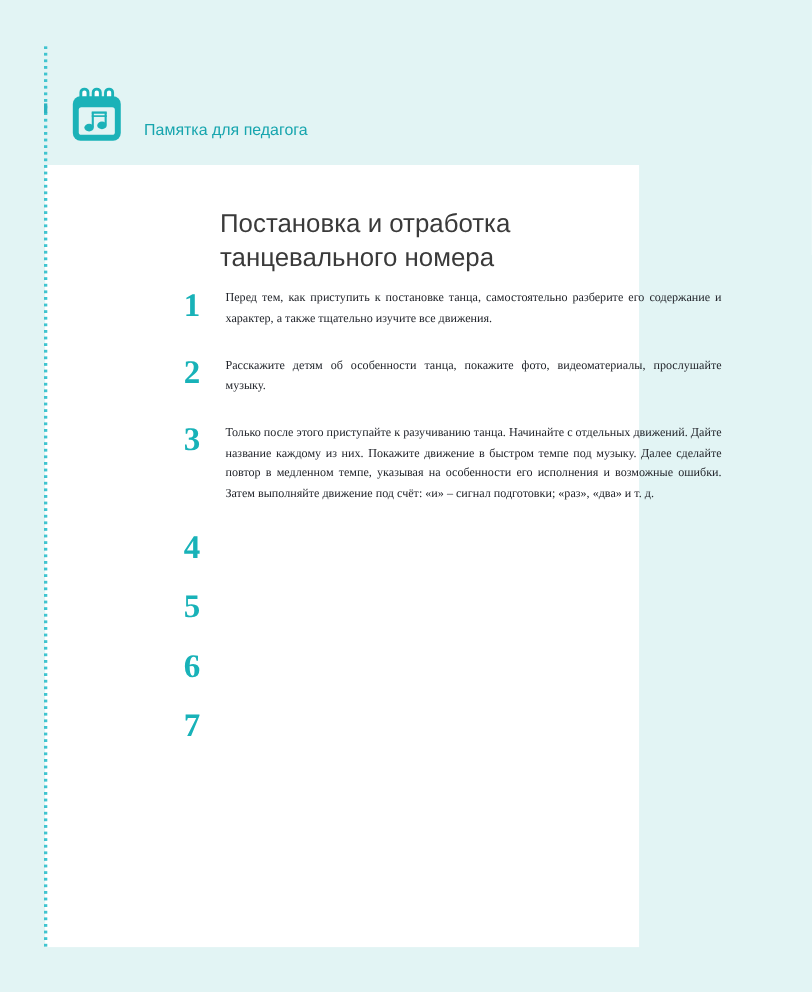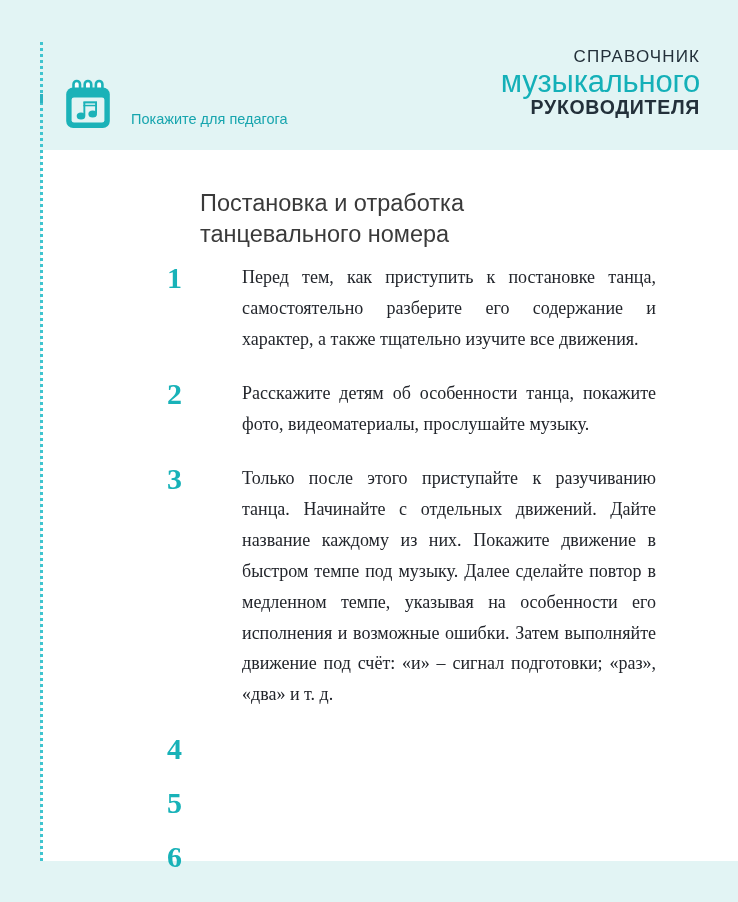--- a/index.html
+++ b/index.html
@@ -101,21 +101,21 @@
     margin-left: 17px;
     padding-bottom: 3px;
     white-space: nowrap;
   }
 
   
   .page-panel {
     position: absolute;
     left: 41px;
     top: 150px;
-    width: 698px;
+    width: 540px;
     height: 711px;
     background: #ffffff;
   }
 
   .doc-title {
     position: absolute;
     left: 159px;
     top: 38px;
     width: 420px;
     font-size: 23.5px;
@@ -143,26 +143,25 @@
     font-weight: 700;
     font-size: 30px;
     line-height: 1;
     color: #18b2b8;
     padding-top: 1px;
     text-align: left;
   }
   .step-text {
     flex: 1 1 auto;
     font-family: "Liberation Serif", serif;
-    font-size: 18px;
+    font-size: 11px;
     line-height: 1.72;
     color: #22252b;
     text-align: justify;
     hyphens: manual;
-    margin-left: 37px;
   }
 </style>
 </head>
 <body>
 
 <div class="header-band">
 
   <div class="badge-row">
     <span class="calendar-icon">
       <svg width="52" height="52" viewBox="0 0 52 52" aria-hidden="true">
@@ -177,28 +176,23 @@
         <g fill="#1bb2b8">
           <rect x="21.4" y="23.3" width="13.6" height="2.1"></rect>
           <rect x="21.4" y="26.8" width="13.6" height="1.5"></rect>
           <rect x="21.4" y="24.2" width="1.9" height="13.2"></rect>
           <rect x="33.1" y="24.2" width="1.9" height="11.2"></rect>
           <ellipse cx="19.0" cy="38.0" rx="4.3" ry="3.5"></ellipse>
           <ellipse cx="30.7" cy="36.0" rx="4.3" ry="3.5"></ellipse>
         </g>
       </svg>
     </span>
-    <span class="badge-label">Покажите для педагога</span>
+    <span class="badge-label">Памятка для педагога</span>
   </div>
 
-  <div class="brand-lockup">
-    <span class="brand-line1">СПРАВОЧНИК</span>
-    <span class="brand-line2">музыкального</span>
-    <span class="brand-line3">РУКОВОДИТЕЛЯ</span>
-  </div>
 </div>
 
 <div class="page-panel">
 
   <div class="doc-title">Постановка и отработка танцевального номера</div>
 
   <div class="steps">
 
     <div class="step">
       <div class="step-num">1</div>

